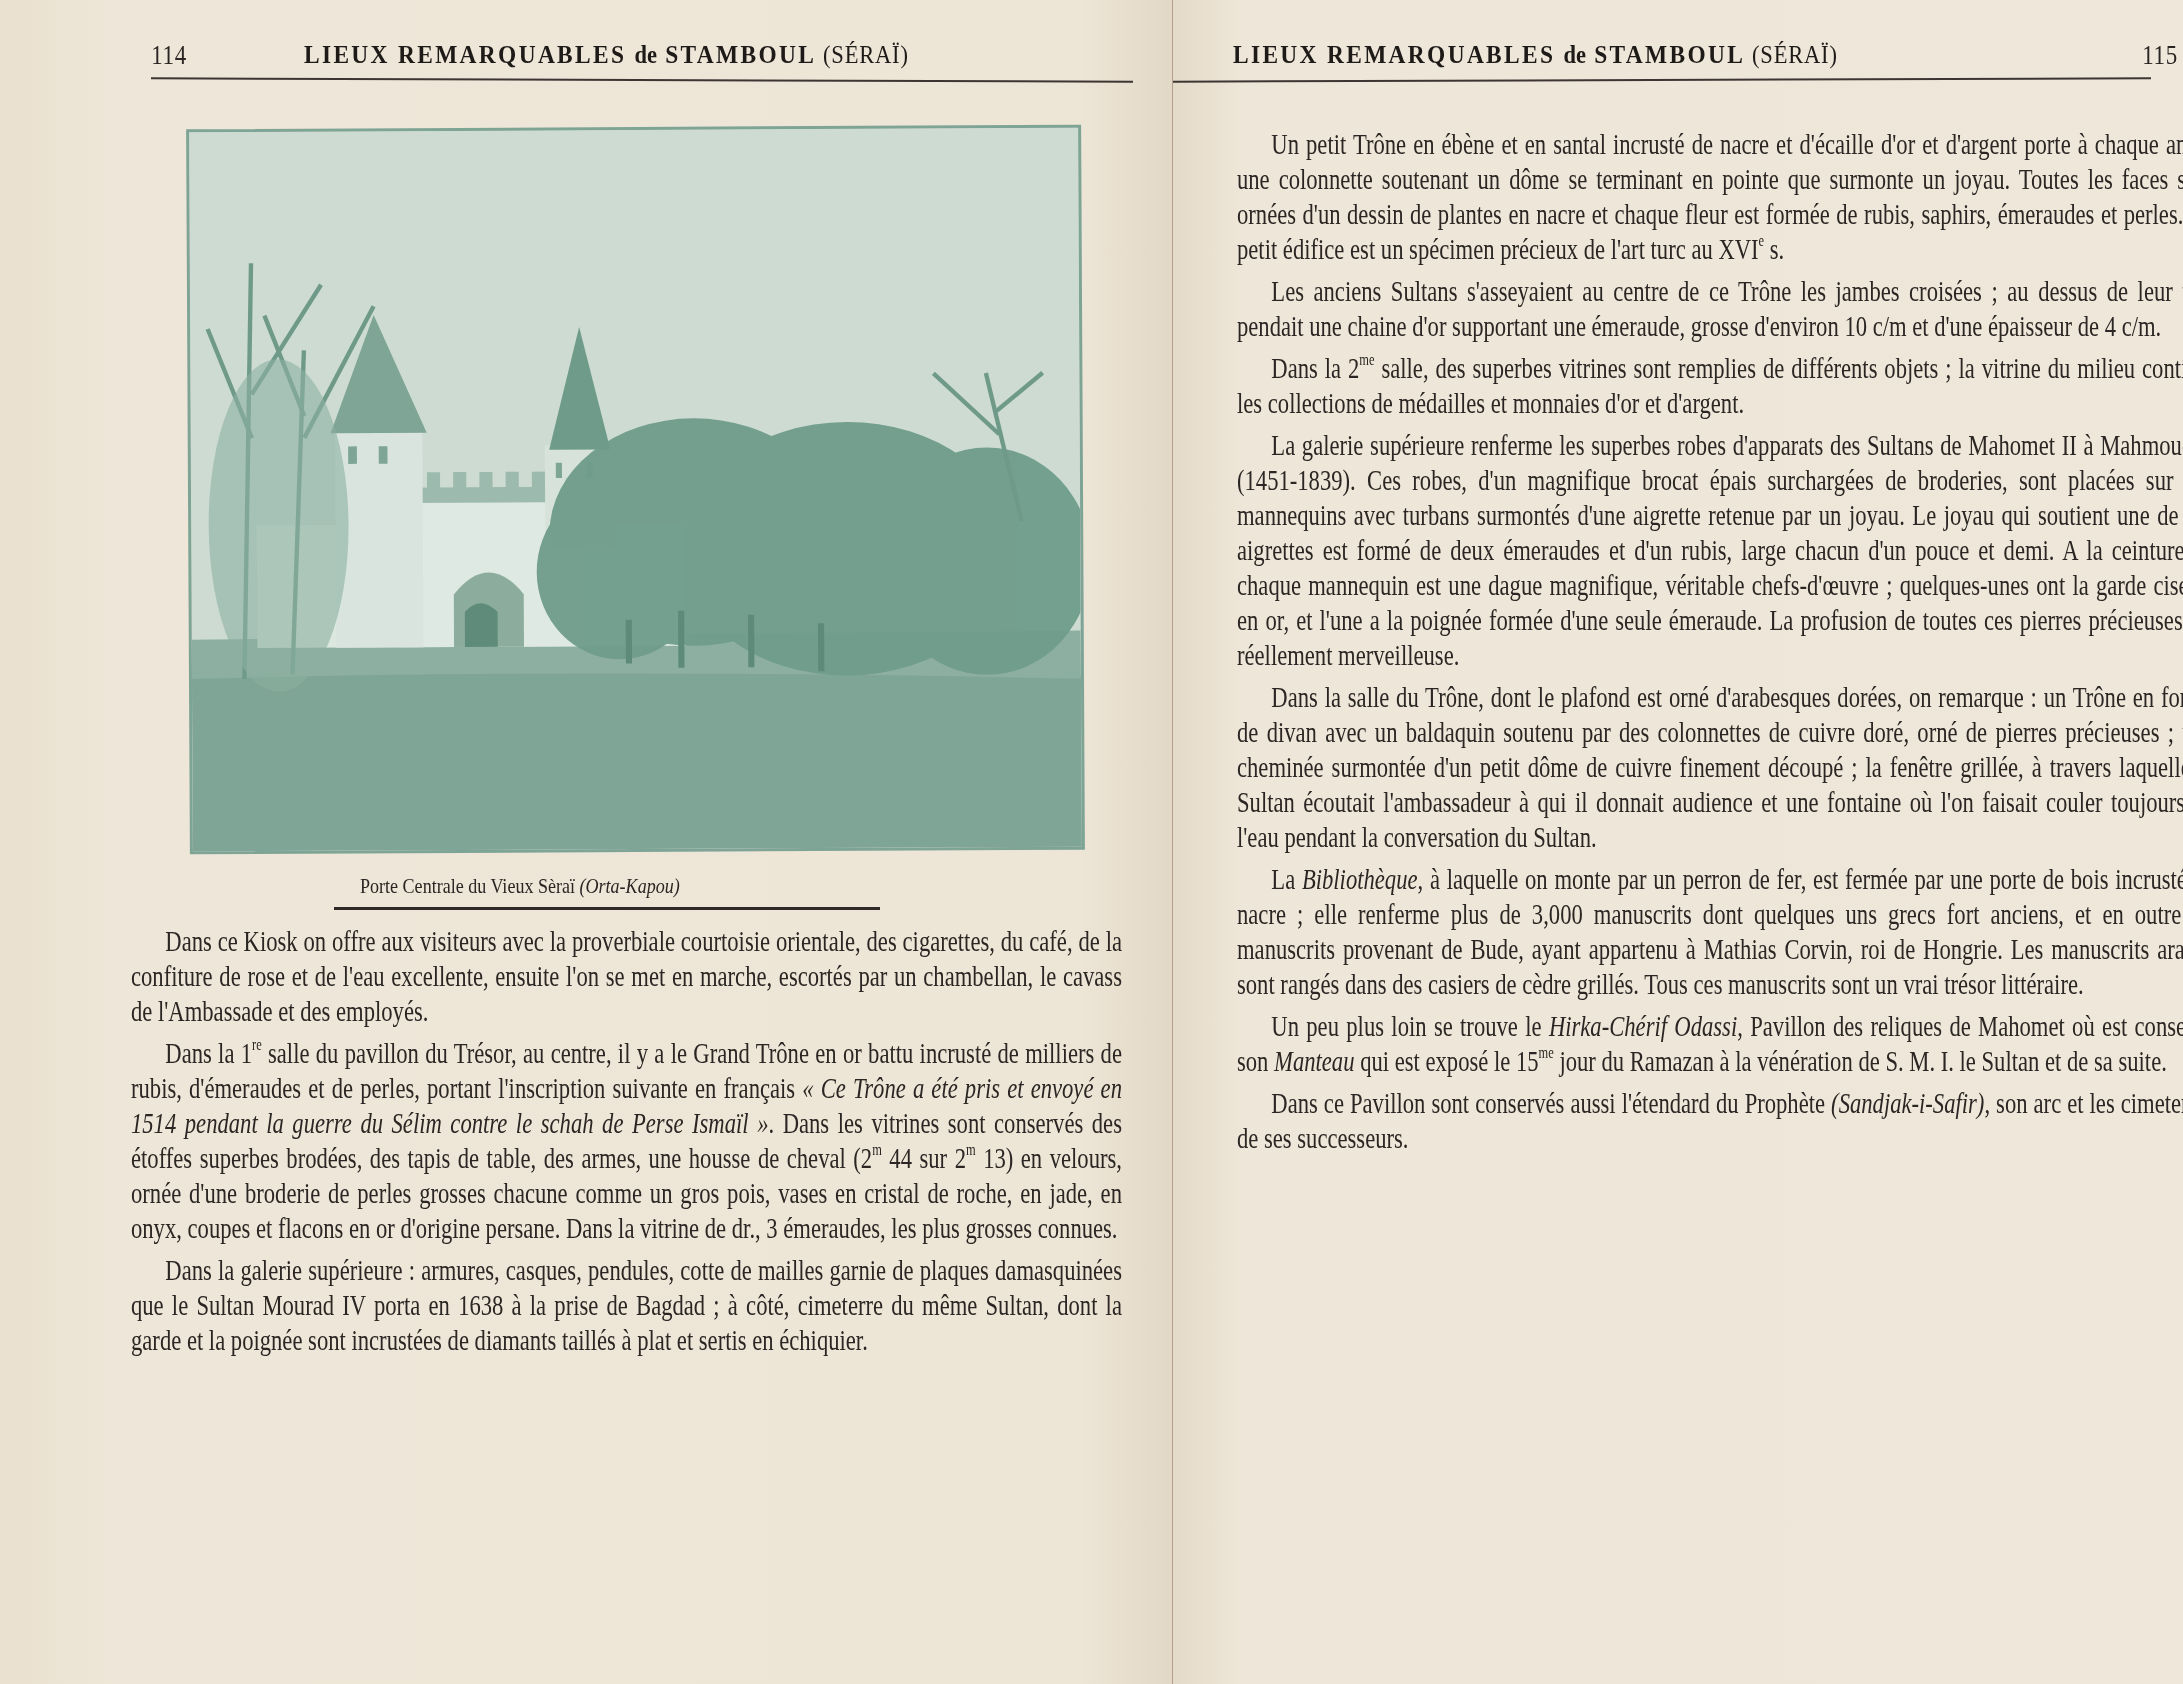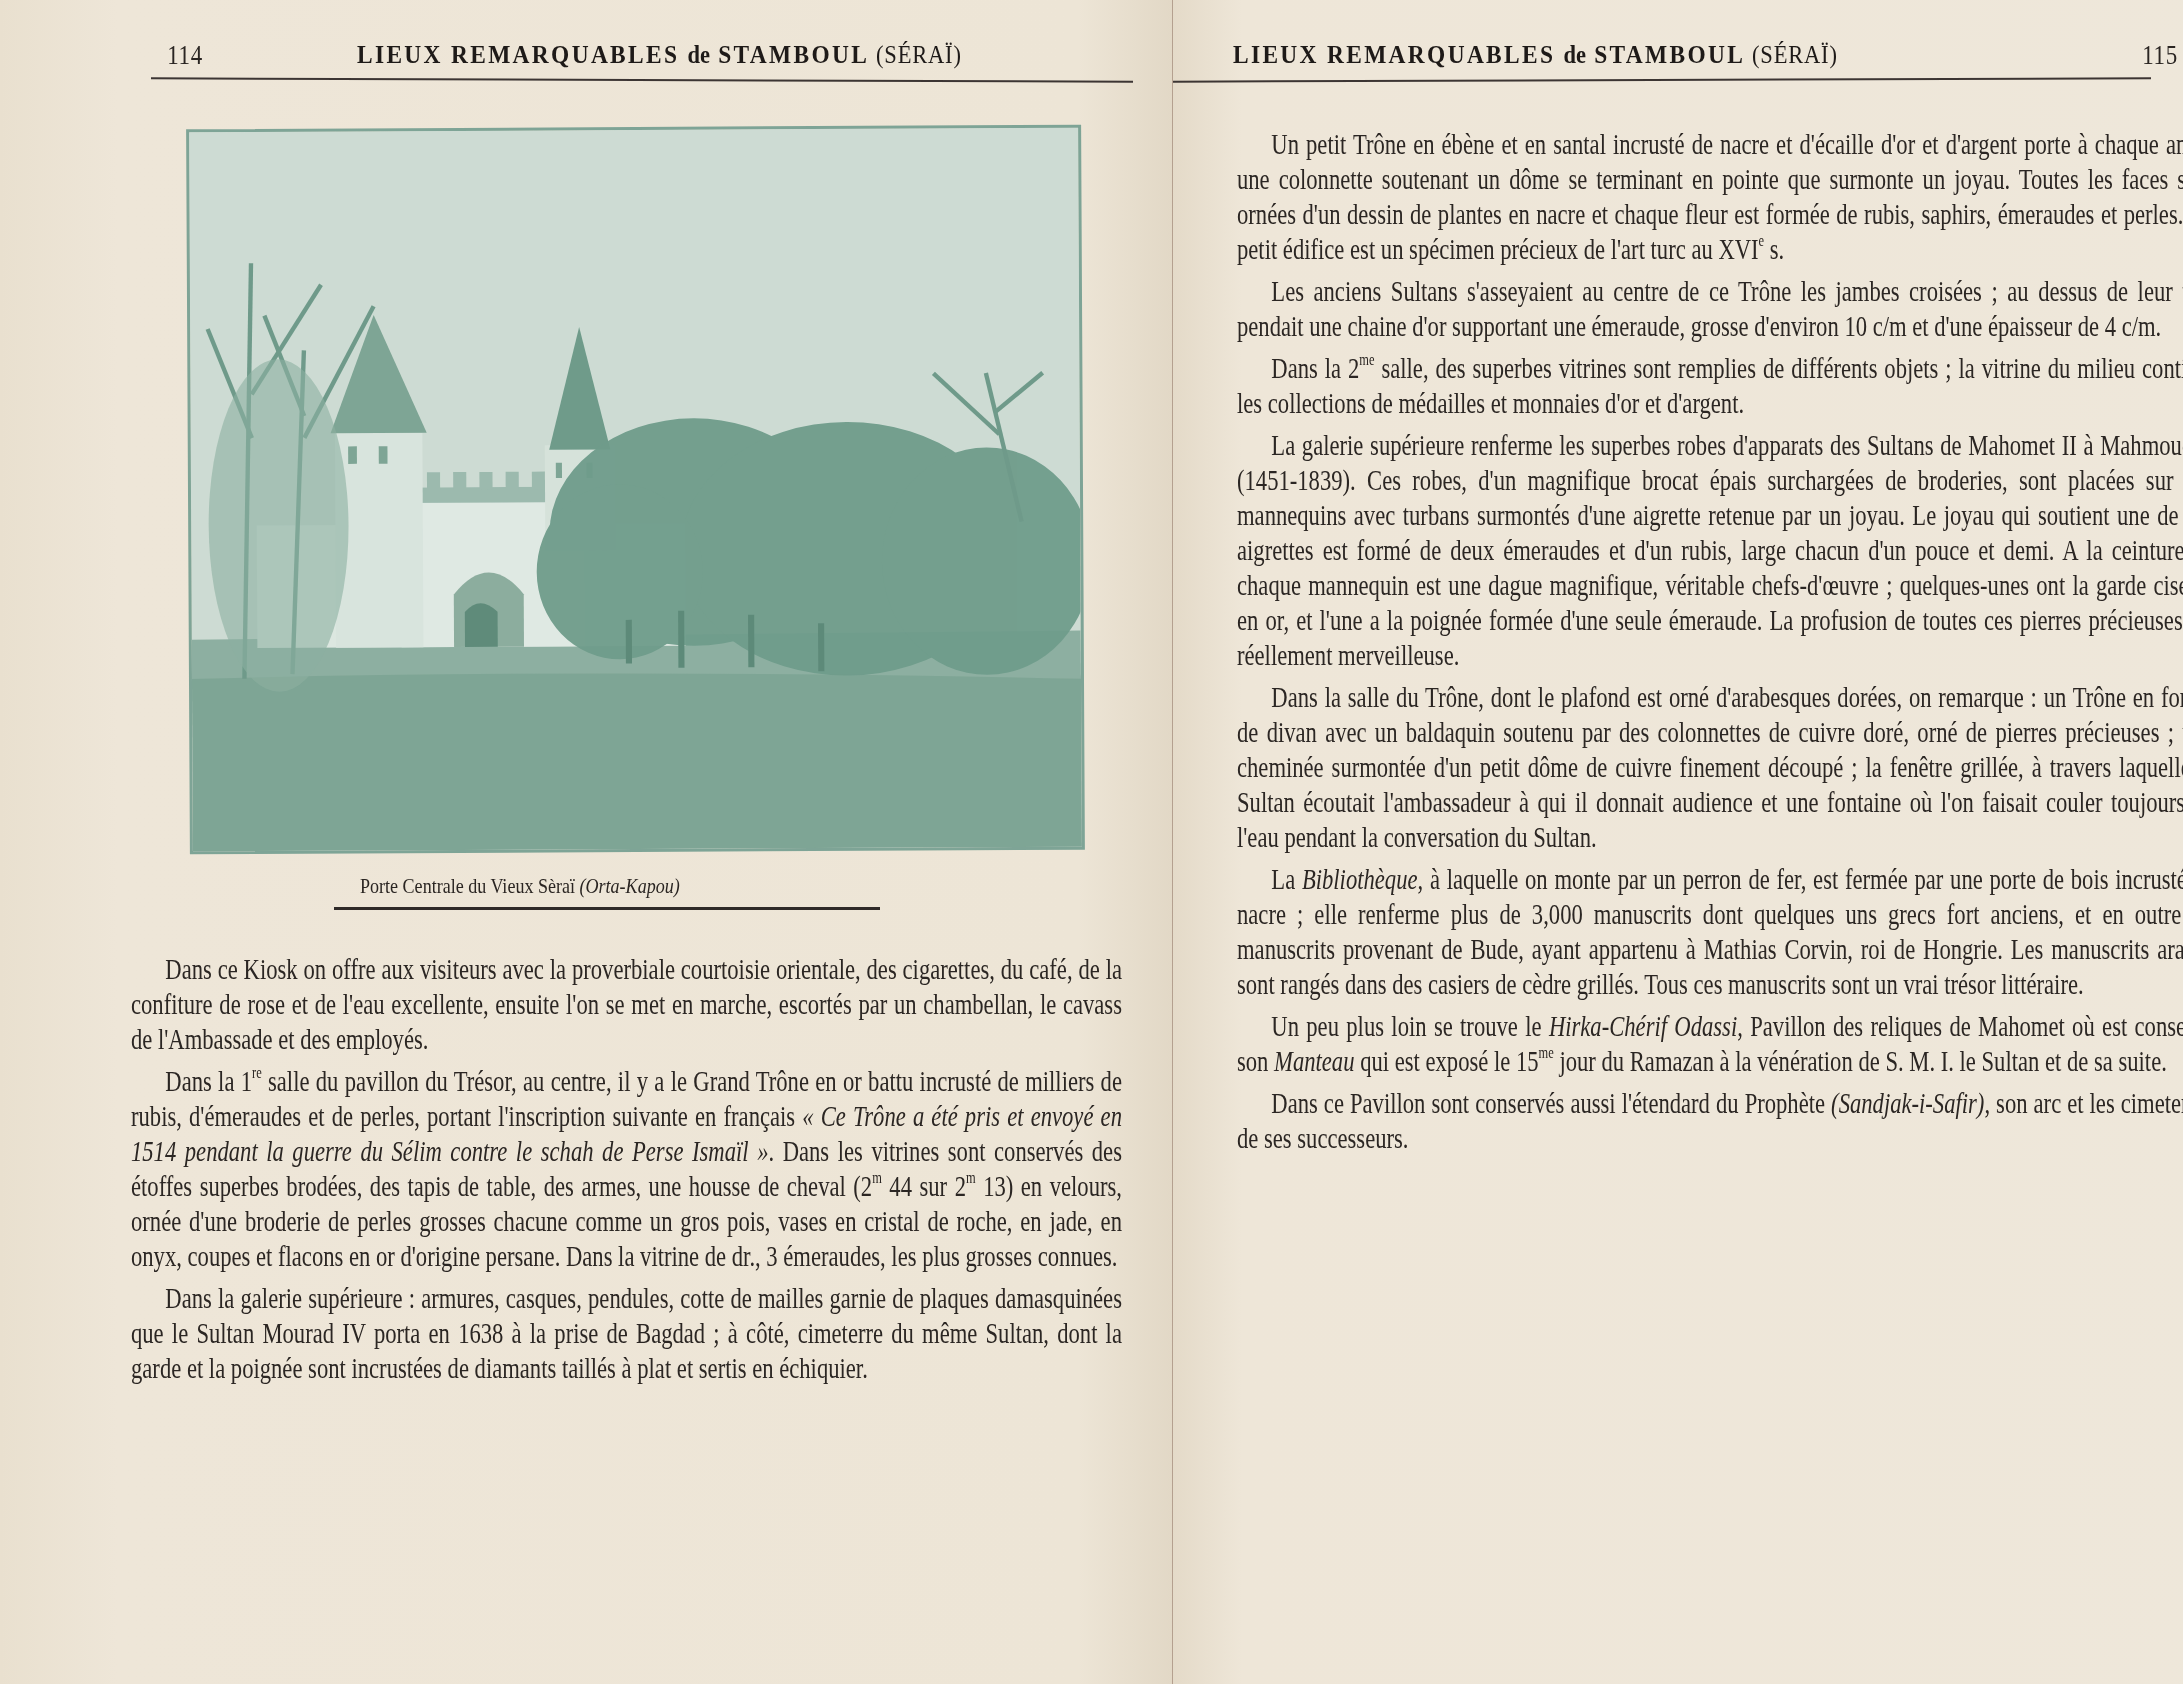--- a/index.html
+++ b/index.html
@@ -19,21 +19,21 @@
     .page-left { width: 1172px; background: linear-gradient(90deg, #e9e0cf 0%, #eee6d8 10%, #ede5d6 92%, #e2d8c6 100%); }
     .page-right { width: 1169px; background: linear-gradient(90deg, #e4dac8 0%, #eee6d8 6%, #eee7da 92%, #e8dfcf 100%); }
     .gutter {
       position: absolute; left: 1172px; top: 0; width: 1.3px; height: 1684px;
       background: #b4a08f;
     }
     .header {
       position: absolute; top: 31px; height: 48px;
       display: flex; align-items: center;
     }
-    .page-left .header { left: 164px; width: 978px; gap: 37px; }
+    .page-left .header { left: 148px; width: 978px; }
     .page-right .header { left: 61px; width: 948px; justify-content: space-between; }
     .page-num {
       font-family: "Liberation Serif", serif;
       font-size: 27px; letter-spacing: 0.9px; color: #2a2522;
       transform: scaleX(0.85);
     }
     .running-title {
       font-family: "Liberation Serif", serif;
       font-weight: bold; font-size: 26px; color: #1e1a18;
       letter-spacing: 2.6px;
@@ -70,21 +70,21 @@
       position: absolute; left: 334px; top: 907px; width: 546px; height: 2.6px; background: #2f2a28;
     }
 
     .text-block {
       position: absolute;
       font-size: 29px;
       line-height: 35px;
       color: #2b2623;
       text-align: justify;
     }
-    .page-left .text-block { left: 131px; top: 952px; width: 991px; }
+    .page-left .text-block { left: 131px; top: 924px; width: 991px; }
     .page-right .text-block { left: 65px; top: 127px; width: 978px; }
     .text-block p {
       margin: 0 0 7px 0;
       text-indent: 44px;
       transform: scaleX(0.78);
       transform-origin: left top;
       width: 128.2%;
       hyphens: manual;
     }
     .text-block .it { font-style: italic; }

